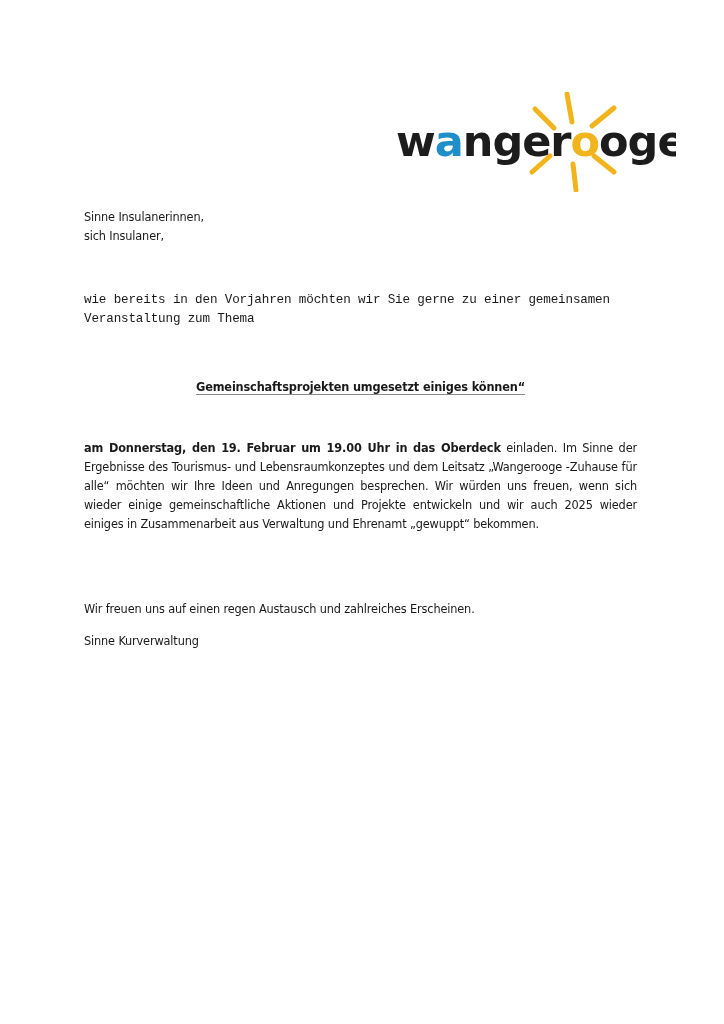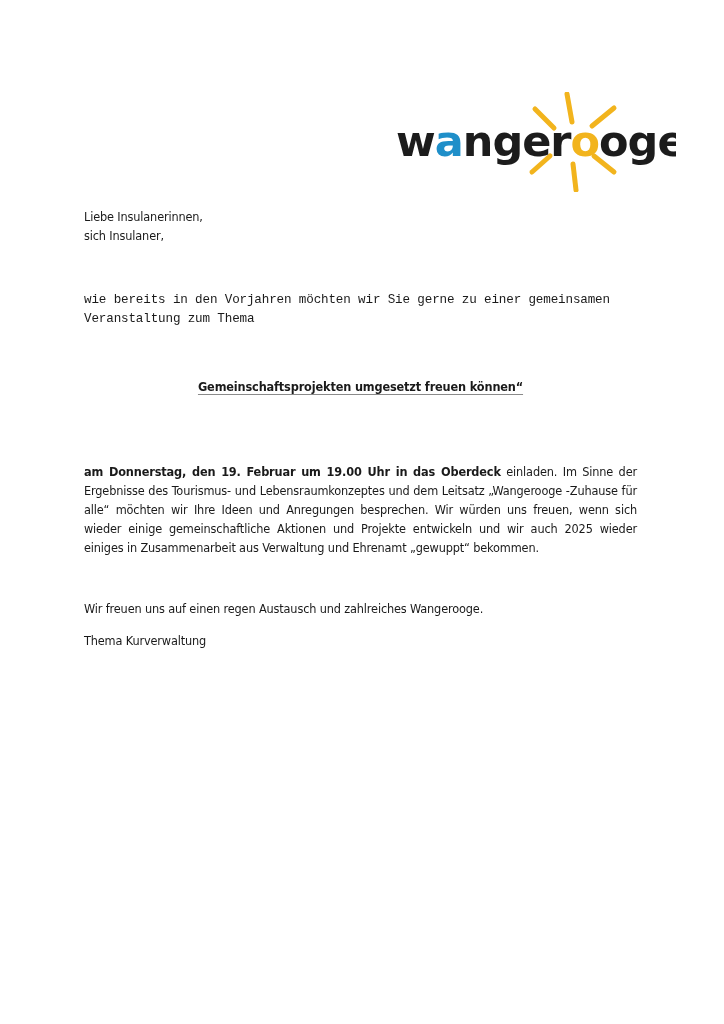--- a/index.html
+++ b/index.html
@@ -5,21 +5,21 @@
   html, body { margin:0; padding:0; background:#ffffff; }
   body { width:724px; height:1024px; position:relative; overflow:hidden;
          font-family:"DejaVu Sans Condensed","Liberation Sans Narrow","Liberation Sans",sans-serif; color:#1a1a1a; }
   .logo { position:absolute; left:396px; top:92px; width:280px; height:100px; }
   .logo svg { width:280px; height:100px; display:block; }
   .text { position:absolute; left:84px; width:553px; font-size:12.6px; line-height:19px; letter-spacing:-0.15px; }
   .greet { top:207px; }
   .intro { top:291px;font-family:Liberation Mono, monospace; }
   .topic { top:377px; left:84px; width:553px; text-align:center; font-weight:bold; }
   .topic span.u { text-decoration:underline; text-decoration-color:#8a8a8a; text-underline-offset:3px; }
-  .body { top:462px; text-align:justify; }
+  .body { top:438px; text-align:justify; }
   .body b { font-weight:bold; }
   .closing { top:599px; }
   .sign { top:631px; }
   p { margin:0; }
 </style>
 </head>
 <body>
 
 <div class="logo">
   <svg viewBox="0 0 280 100">
@@ -32,35 +32,35 @@
       <line x1="198" y1="64" x2="218" y2="80"></line>
       <line x1="177" y1="72" x2="180" y2="98"></line>
     </g>
     <text x="0" y="64" font-family="DejaVu Sans, sans-serif" font-size="43" font-weight="bold" letter-spacing="-1" fill="#1c1c1c">
       <tspan>w</tspan><tspan fill="#1f8fc9">a</tspan><tspan>nger</tspan><tspan fill="#f2b41d">o</tspan><tspan>oge</tspan>
     </text>
   </svg>
 </div>
 
 <div class="text greet">
-  <p>Liebe Insulanerinnen,</p>
+  <p>Sinne Insulanerinnen,</p>
   <p>sich Insulaner,</p>
 </div>
 
 <div class="text intro">
   <p>wie bereits in den Vorjahren möchten wir Sie gerne zu einer gemeinsamen Veranstaltung zum Thema</p>
 </div>
 
 <div class="text topic">
-  <p><span class="u">Gemeinschaftsprojekten umgesetzt freuen können“</span></p>
+  <p><span class="u">Gemeinschaftsprojekten umgesetzt einiges können“</span></p>
 </div>
 
 <div class="text body">
   <p><b>am Donnerstag, den 19. Februar um 19.00 Uhr in das Oberdeck</b><span> einladen. Im Sinne der Ergebnisse des Tourismus- und Lebensraumkonzeptes und dem Leitsatz „Wangerooge -Zuhause für alle“ möchten wir Ihre Ideen und Anregungen besprechen. Wir würden uns freuen, wenn sich wieder einige gemeinschaftliche Aktionen und Projekte entwickeln und wir auch 2025 wieder einiges in Zusammenarbeit aus Verwaltung und Ehrenamt „gewuppt“ bekommen.</span></p>
 </div>
 
 <div class="text closing">
-  <p>Wir freuen uns auf einen regen Austausch und zahlreiches Wangerooge.</p>
+  <p>Wir freuen uns auf einen regen Austausch und zahlreiches Erscheinen.</p>
 </div>
 
 <div class="text sign">
-  <p>Thema Kurverwaltung</p>
+  <p>Sinne Kurverwaltung</p>
 </div>
 
 </body></html>

